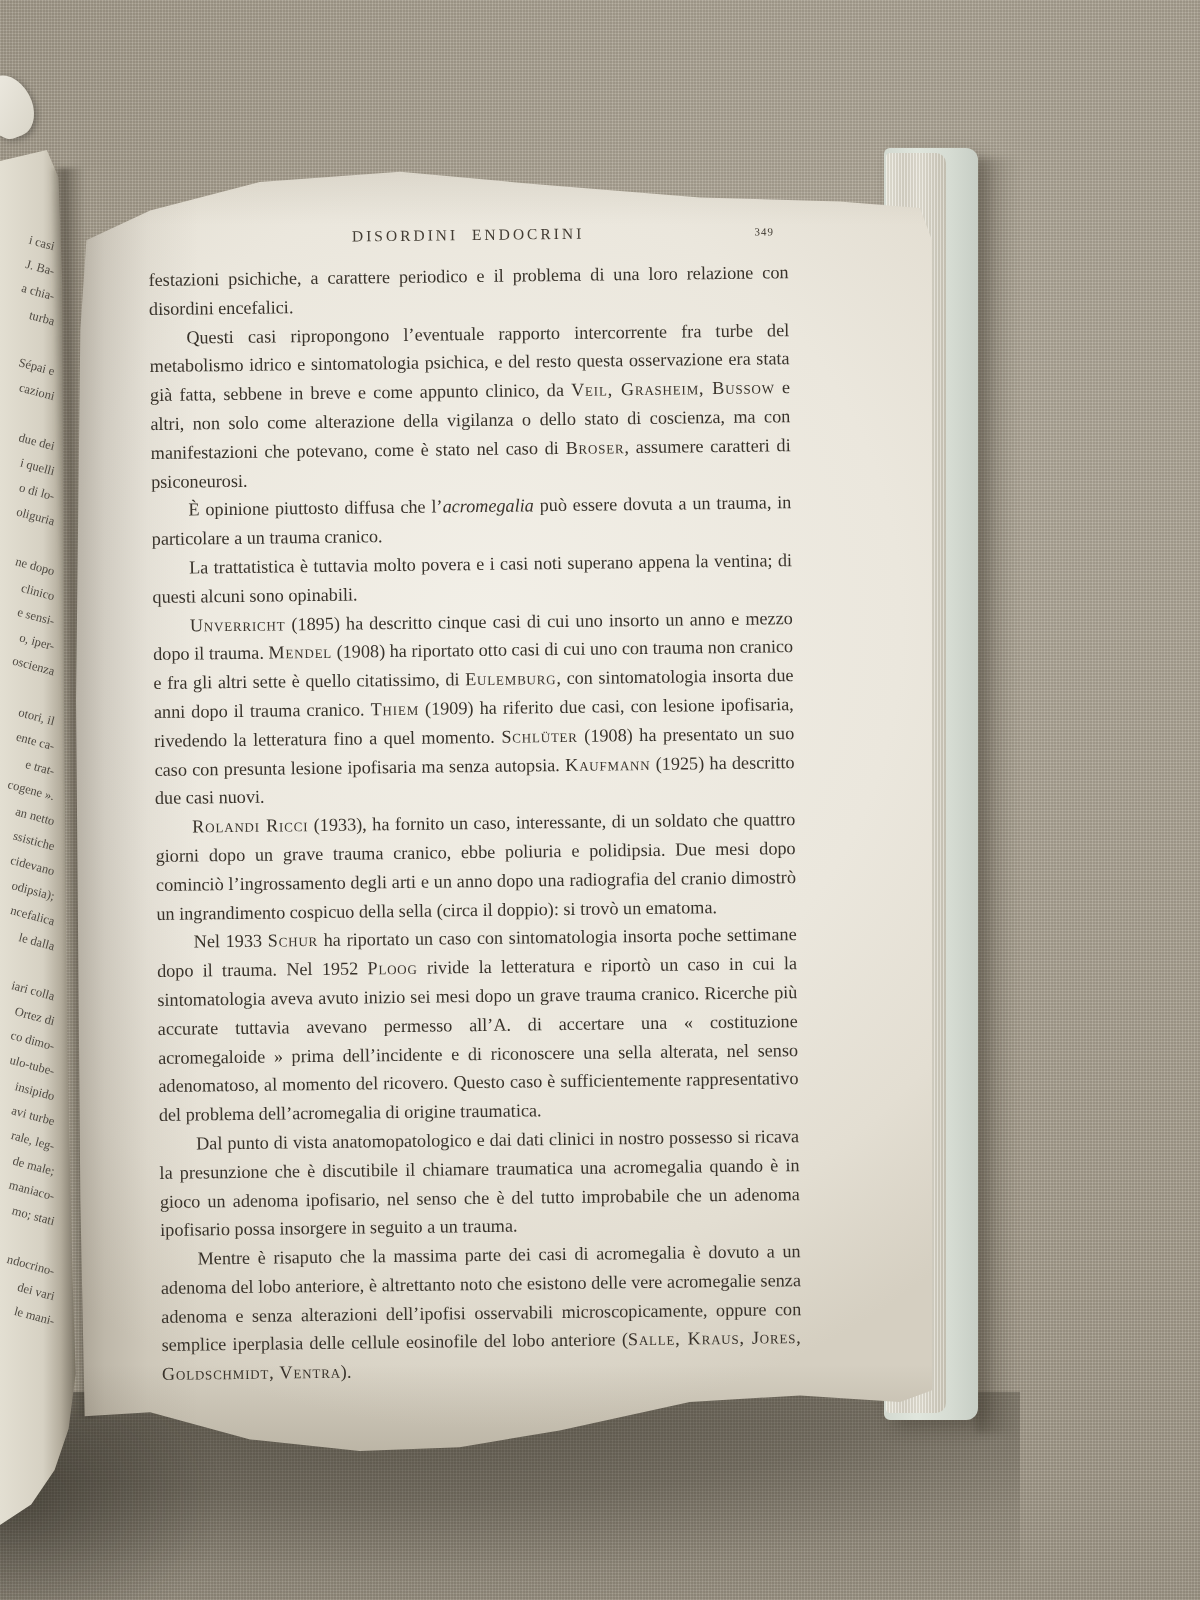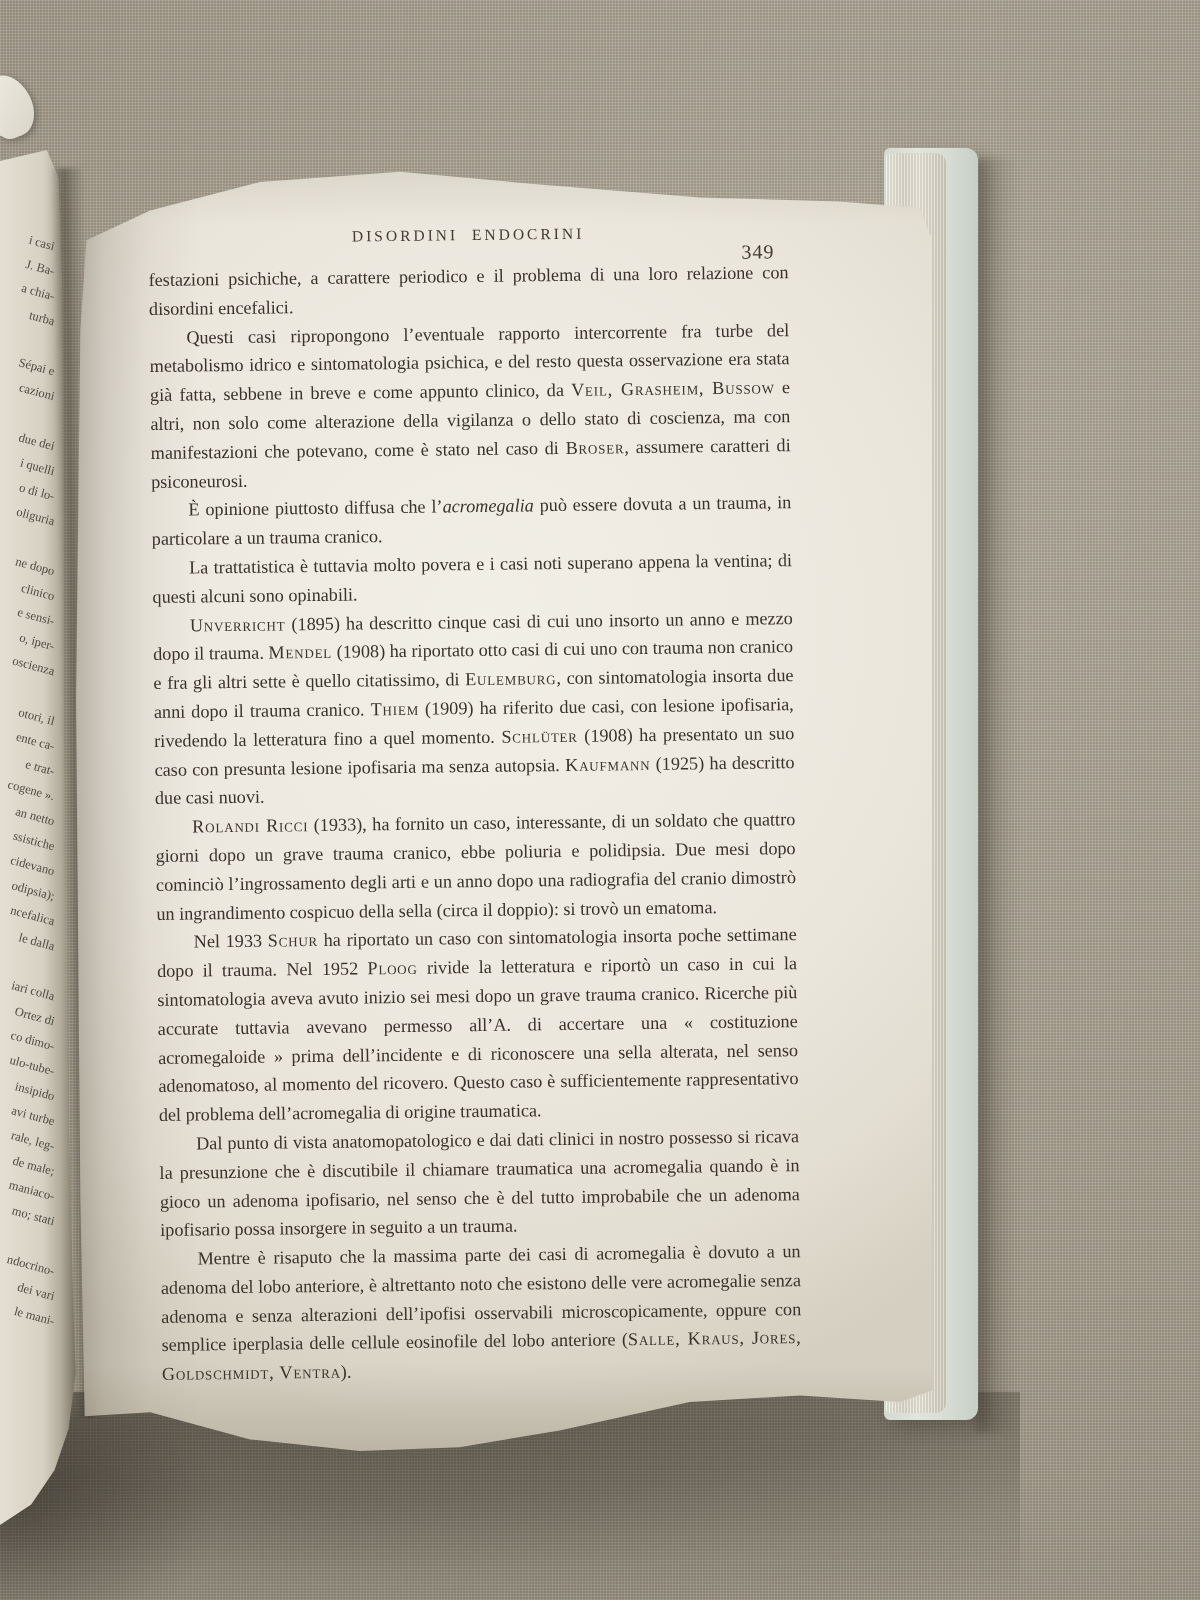--- a/index.html
+++ b/index.html
@@ -77,21 +77,21 @@
     position:absolute;left:78px;top:70px;width:640px;
     transform:rotate(-0.7deg);transform-origin:top left;
     color:#39332b;
   }
   .page-header{position:relative;height:26px;}
   .header-title{
     display:block;text-align:center;
     font-size:15.5px;letter-spacing:3px;word-spacing:7px;color:#423c33;
   }
   .page-number{
-    position:absolute;right:14px;top:3px;font-size:20px;letter-spacing:1px;color:#423c33;margin-top:15px;
+    position:absolute;right:14px;top:3px;font-size:11px;letter-spacing:1px;color:#423c33;
   }
   .body-text{margin-top:10px;font-size:18.2px;line-height:28.8px;text-align:justify;}
   .para{margin:0;}
   .para.indent{text-indent:37px;}
   .sc{font-variant:small-caps;letter-spacing:0.8px;}
   .it{font-style:italic;}
   
   .curl{
     left:-14px;top:74px;width:46px;height:64px;
     background:linear-gradient(135deg,#f0ede4,#d8d4c7);

